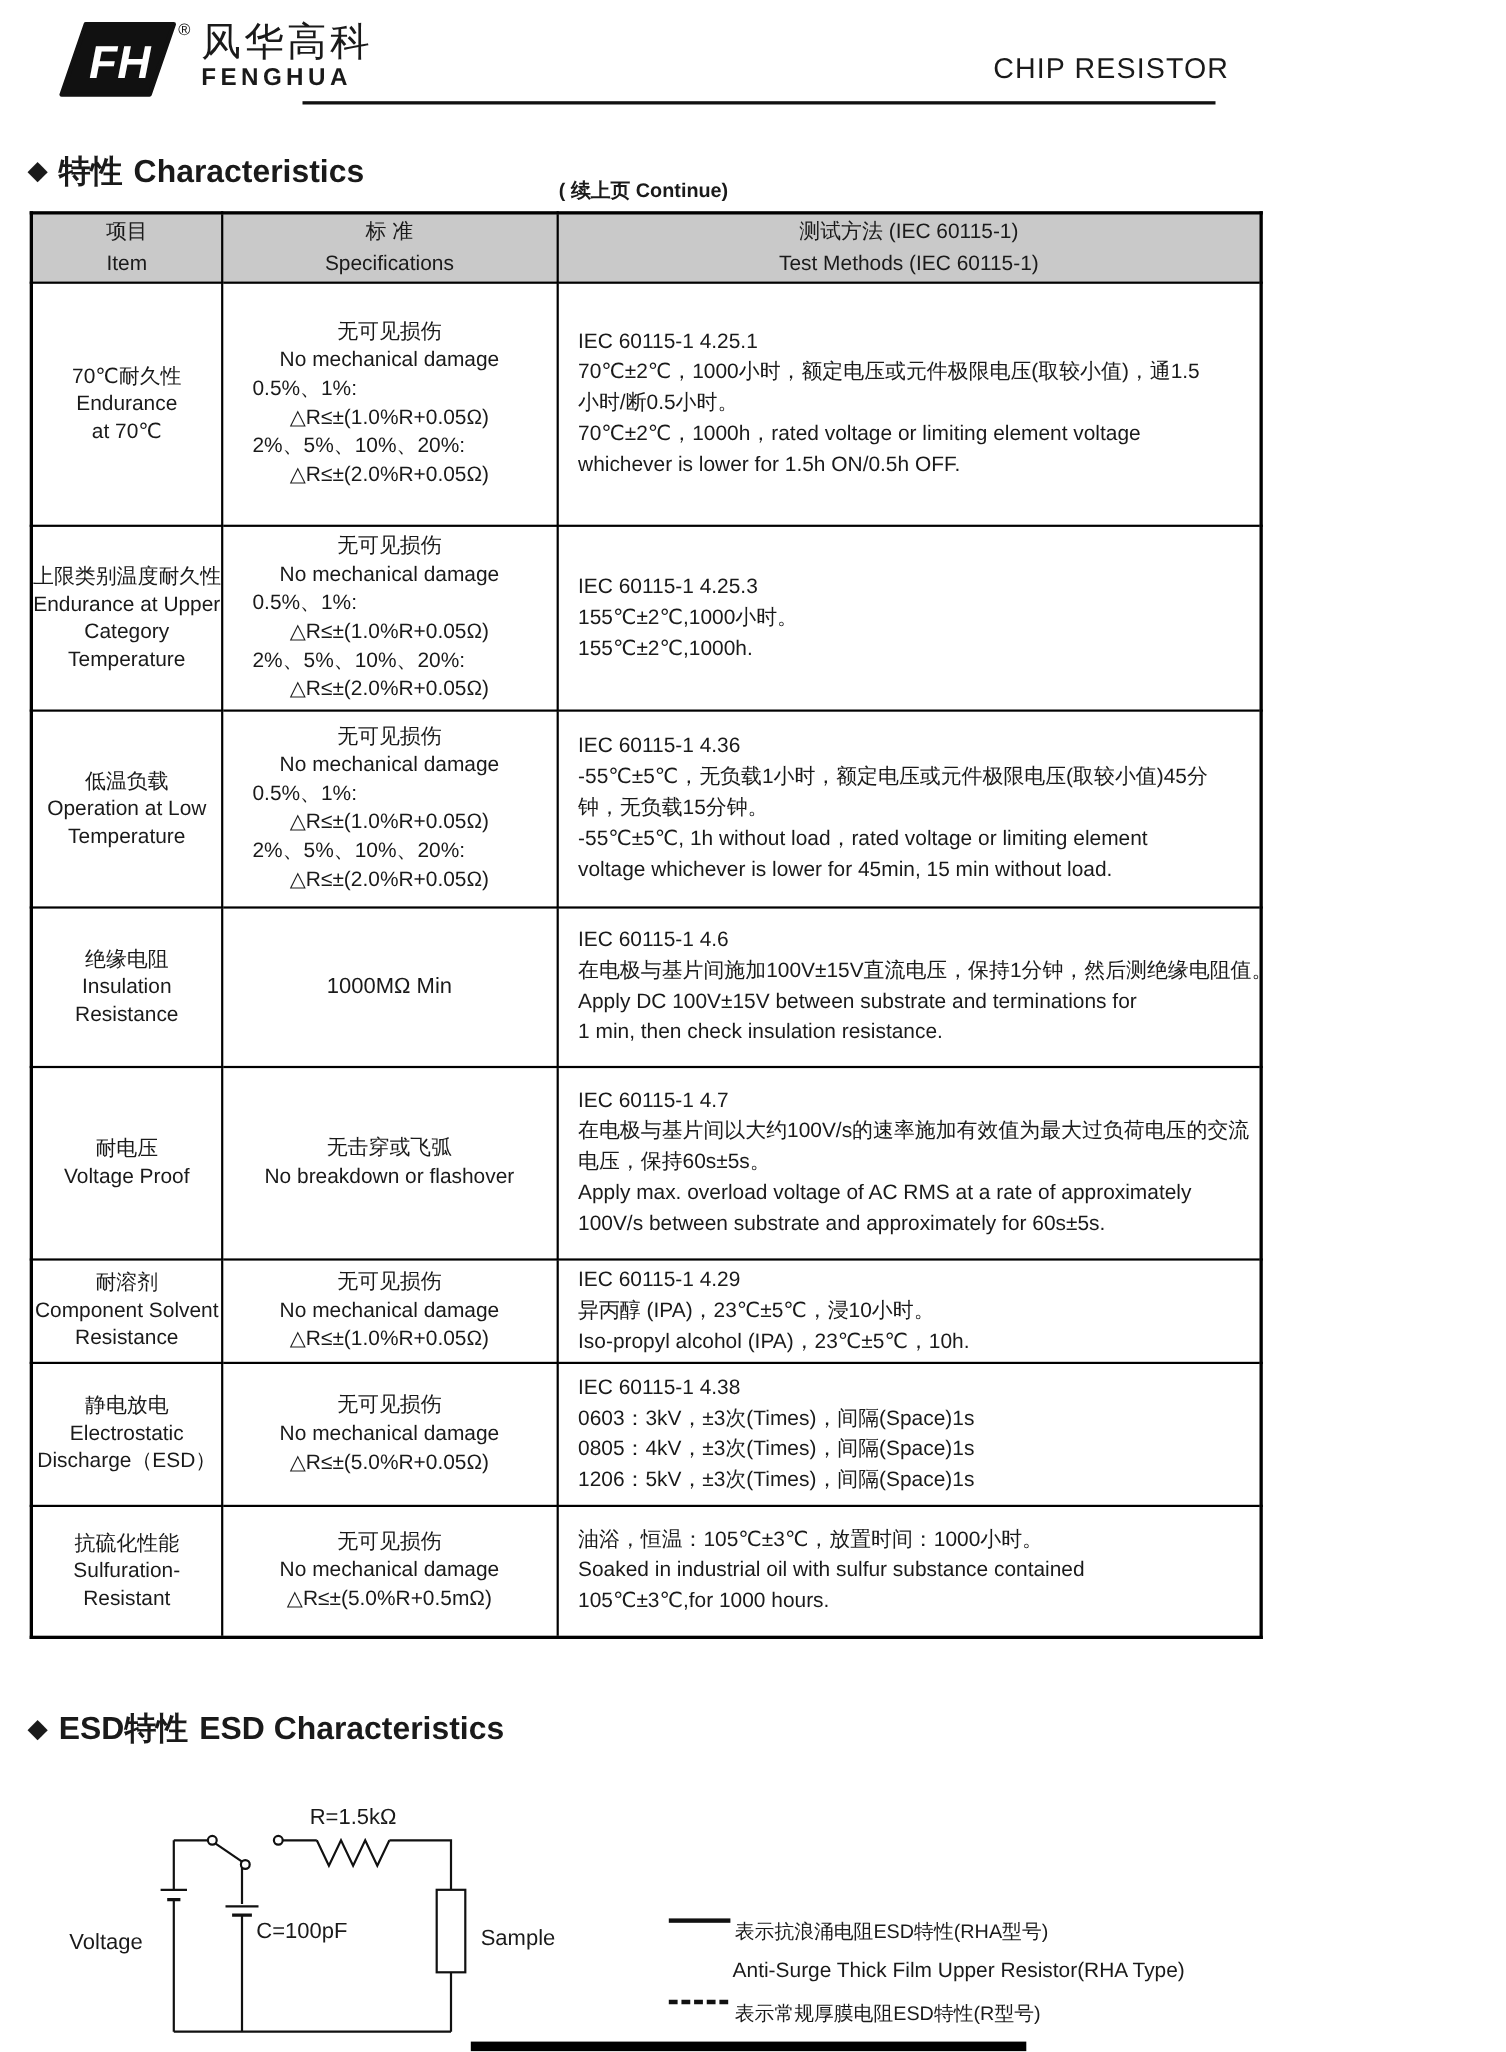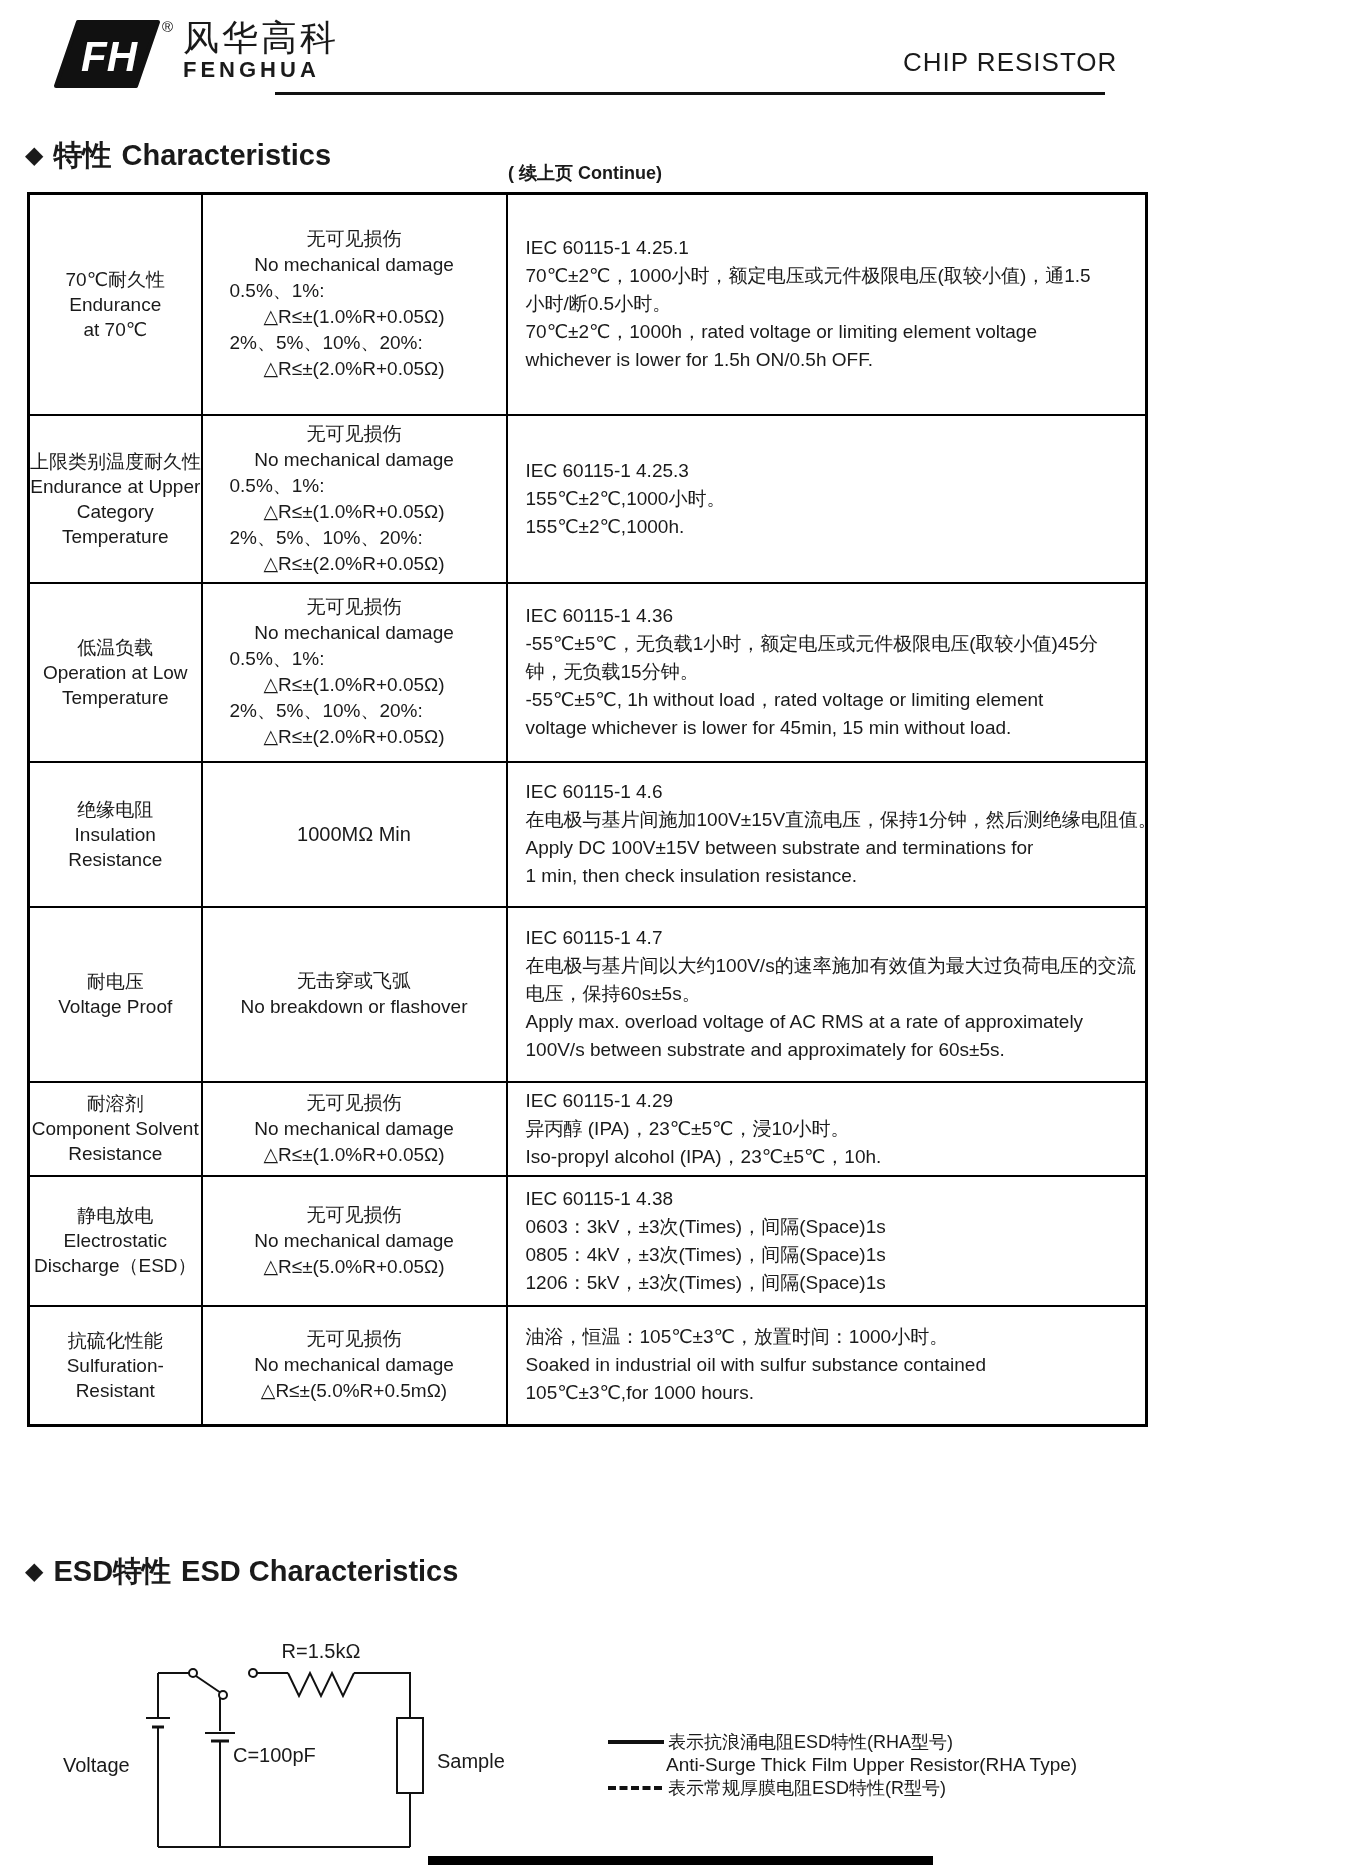--- a/index.html
+++ b/index.html
@@ -34,21 +34,21 @@
   .spec-cell .ln{font-size:19px;line-height:26px;text-align:center;}
   .spec-cell .ln.al{text-align:left;padding-left:27px;}
   .spec-big .ln{font-size:20px;}
   .test-cell .ln{font-size:19px;line-height:28px;text-align:left;padding-left:18px;}
   .ln{white-space:nowrap;}
   .cellbox{display:flex;flex-direction:column;justify-content:center;height:100%;}
 
   
   .circuit-svg{position:absolute;left:55px;top:1638px;}
   .legend{position:absolute;left:608px;top:1730px;width:560px;}
-  .legend-row{display:flex;align-items:center;height:23px;font-size:18px;white-space:nowrap;}
+  .legend-row{display:flex;height:23px;font-size:18px;white-space:nowrap;margin-top:14px;}
   .legend-row.en{font-size:19px;padding-left:58px;}
   .ls-solid{width:56px;height:4px;background:#111;margin-right:4px;flex:none;}
   .ls-dashed{width:54px;height:0;border-top:4px dashed #111;margin-right:6px;flex:none;}
   .footer-bar{position:absolute;left:428px;top:1856px;width:505px;height:9px;background:#000;}
 </style>
 </head>
 <body>
 
 <div class="page">
 
@@ -72,20 +72,40 @@
   <div class="continue-note">( 续上页 Continue)</div>
 
   <table class="spec-table">
     <colgroup>
         <col style="width:173px">
         <col style="width:305px">
         <col style="width:640px">
       </colgroup>
 
     <tbody>
+        <tr class="head" style="height:63px">
+      <td>
+            <div class="cellbox">
+        <div class="ln">项目</div>
+        <div class="ln">Item</div>
+            </div>
+          </td>
+      <td>
+            <div class="cellbox">
+        <div class="ln">标 准</div>
+        <div class="ln">Specifications</div>
+            </div>
+          </td>
+      <td>
+            <div class="cellbox">
+        <div class="ln">测试方法 (IEC 60115-1)</div>
+        <div class="ln">Test Methods (IEC 60115-1)</div>
+            </div>
+          </td>
+    </tr>
 
     <tr style="height:221px">
       <td class="item-cell">
             <div class="cellbox">
         <div class="ln">70℃耐久性</div>
         <div class="ln">Endurance</div>
         <div class="ln">at 70℃</div>
             </div>
           </td>
       <td class="spec-cell">

